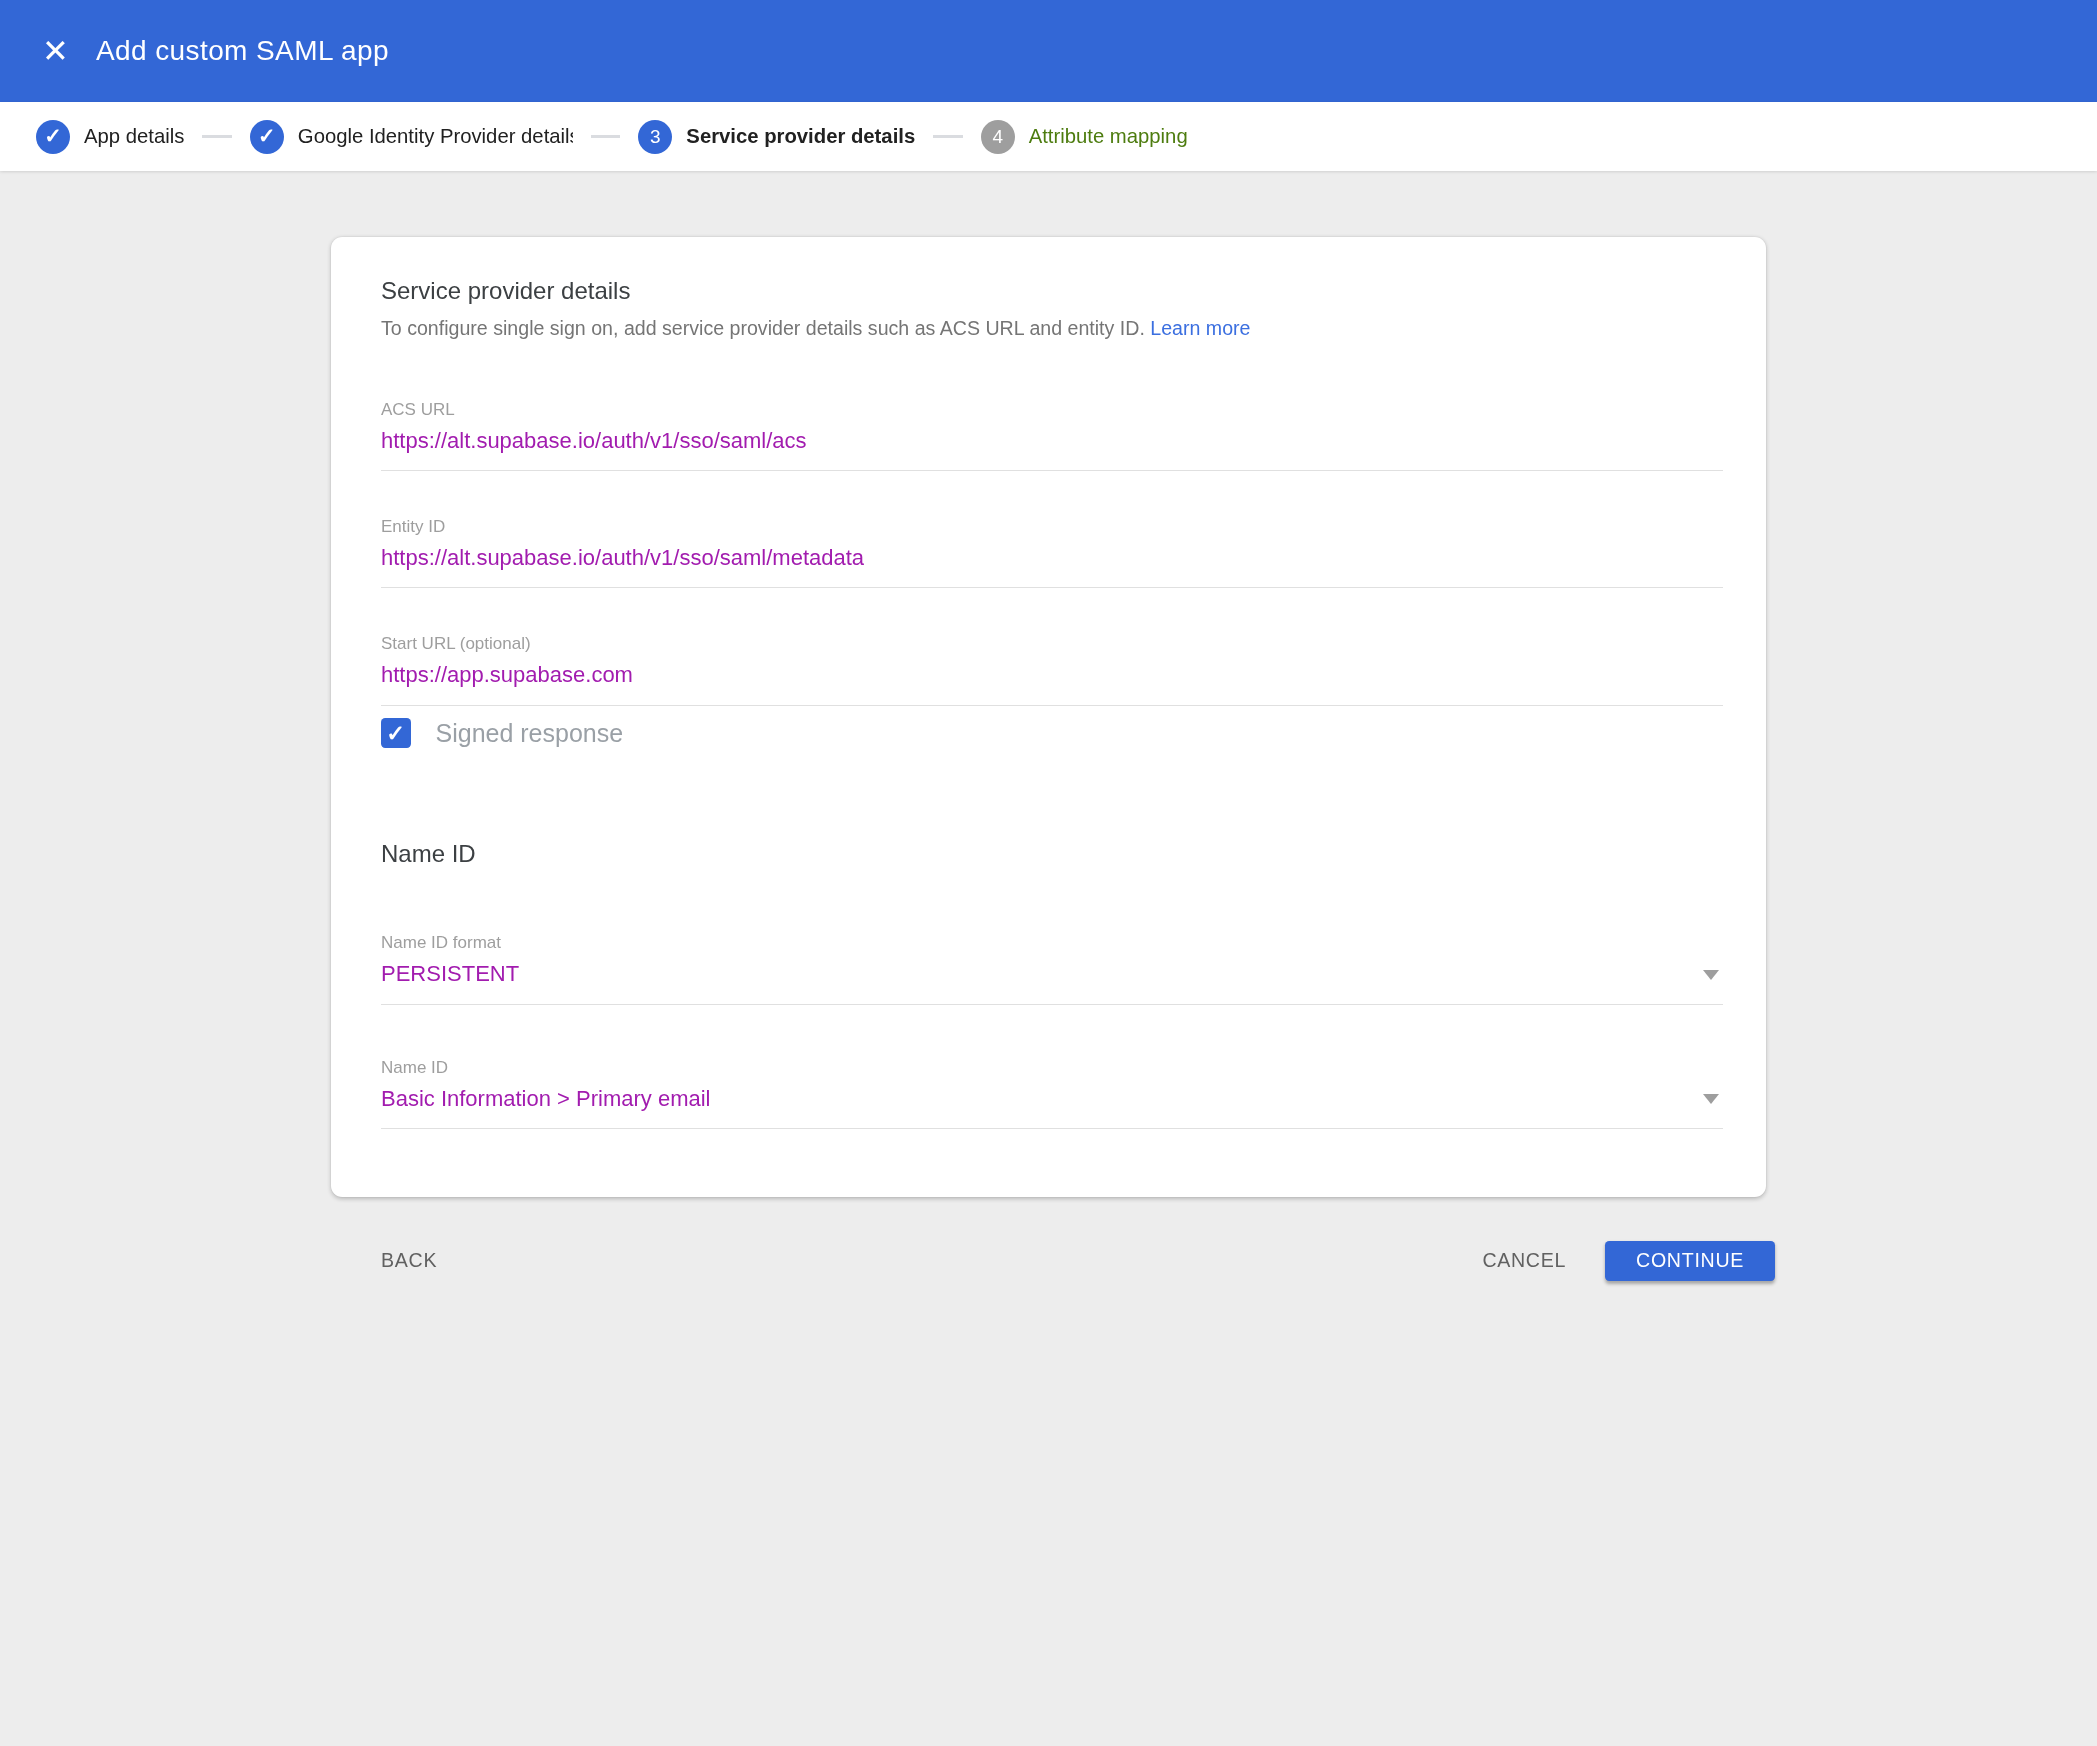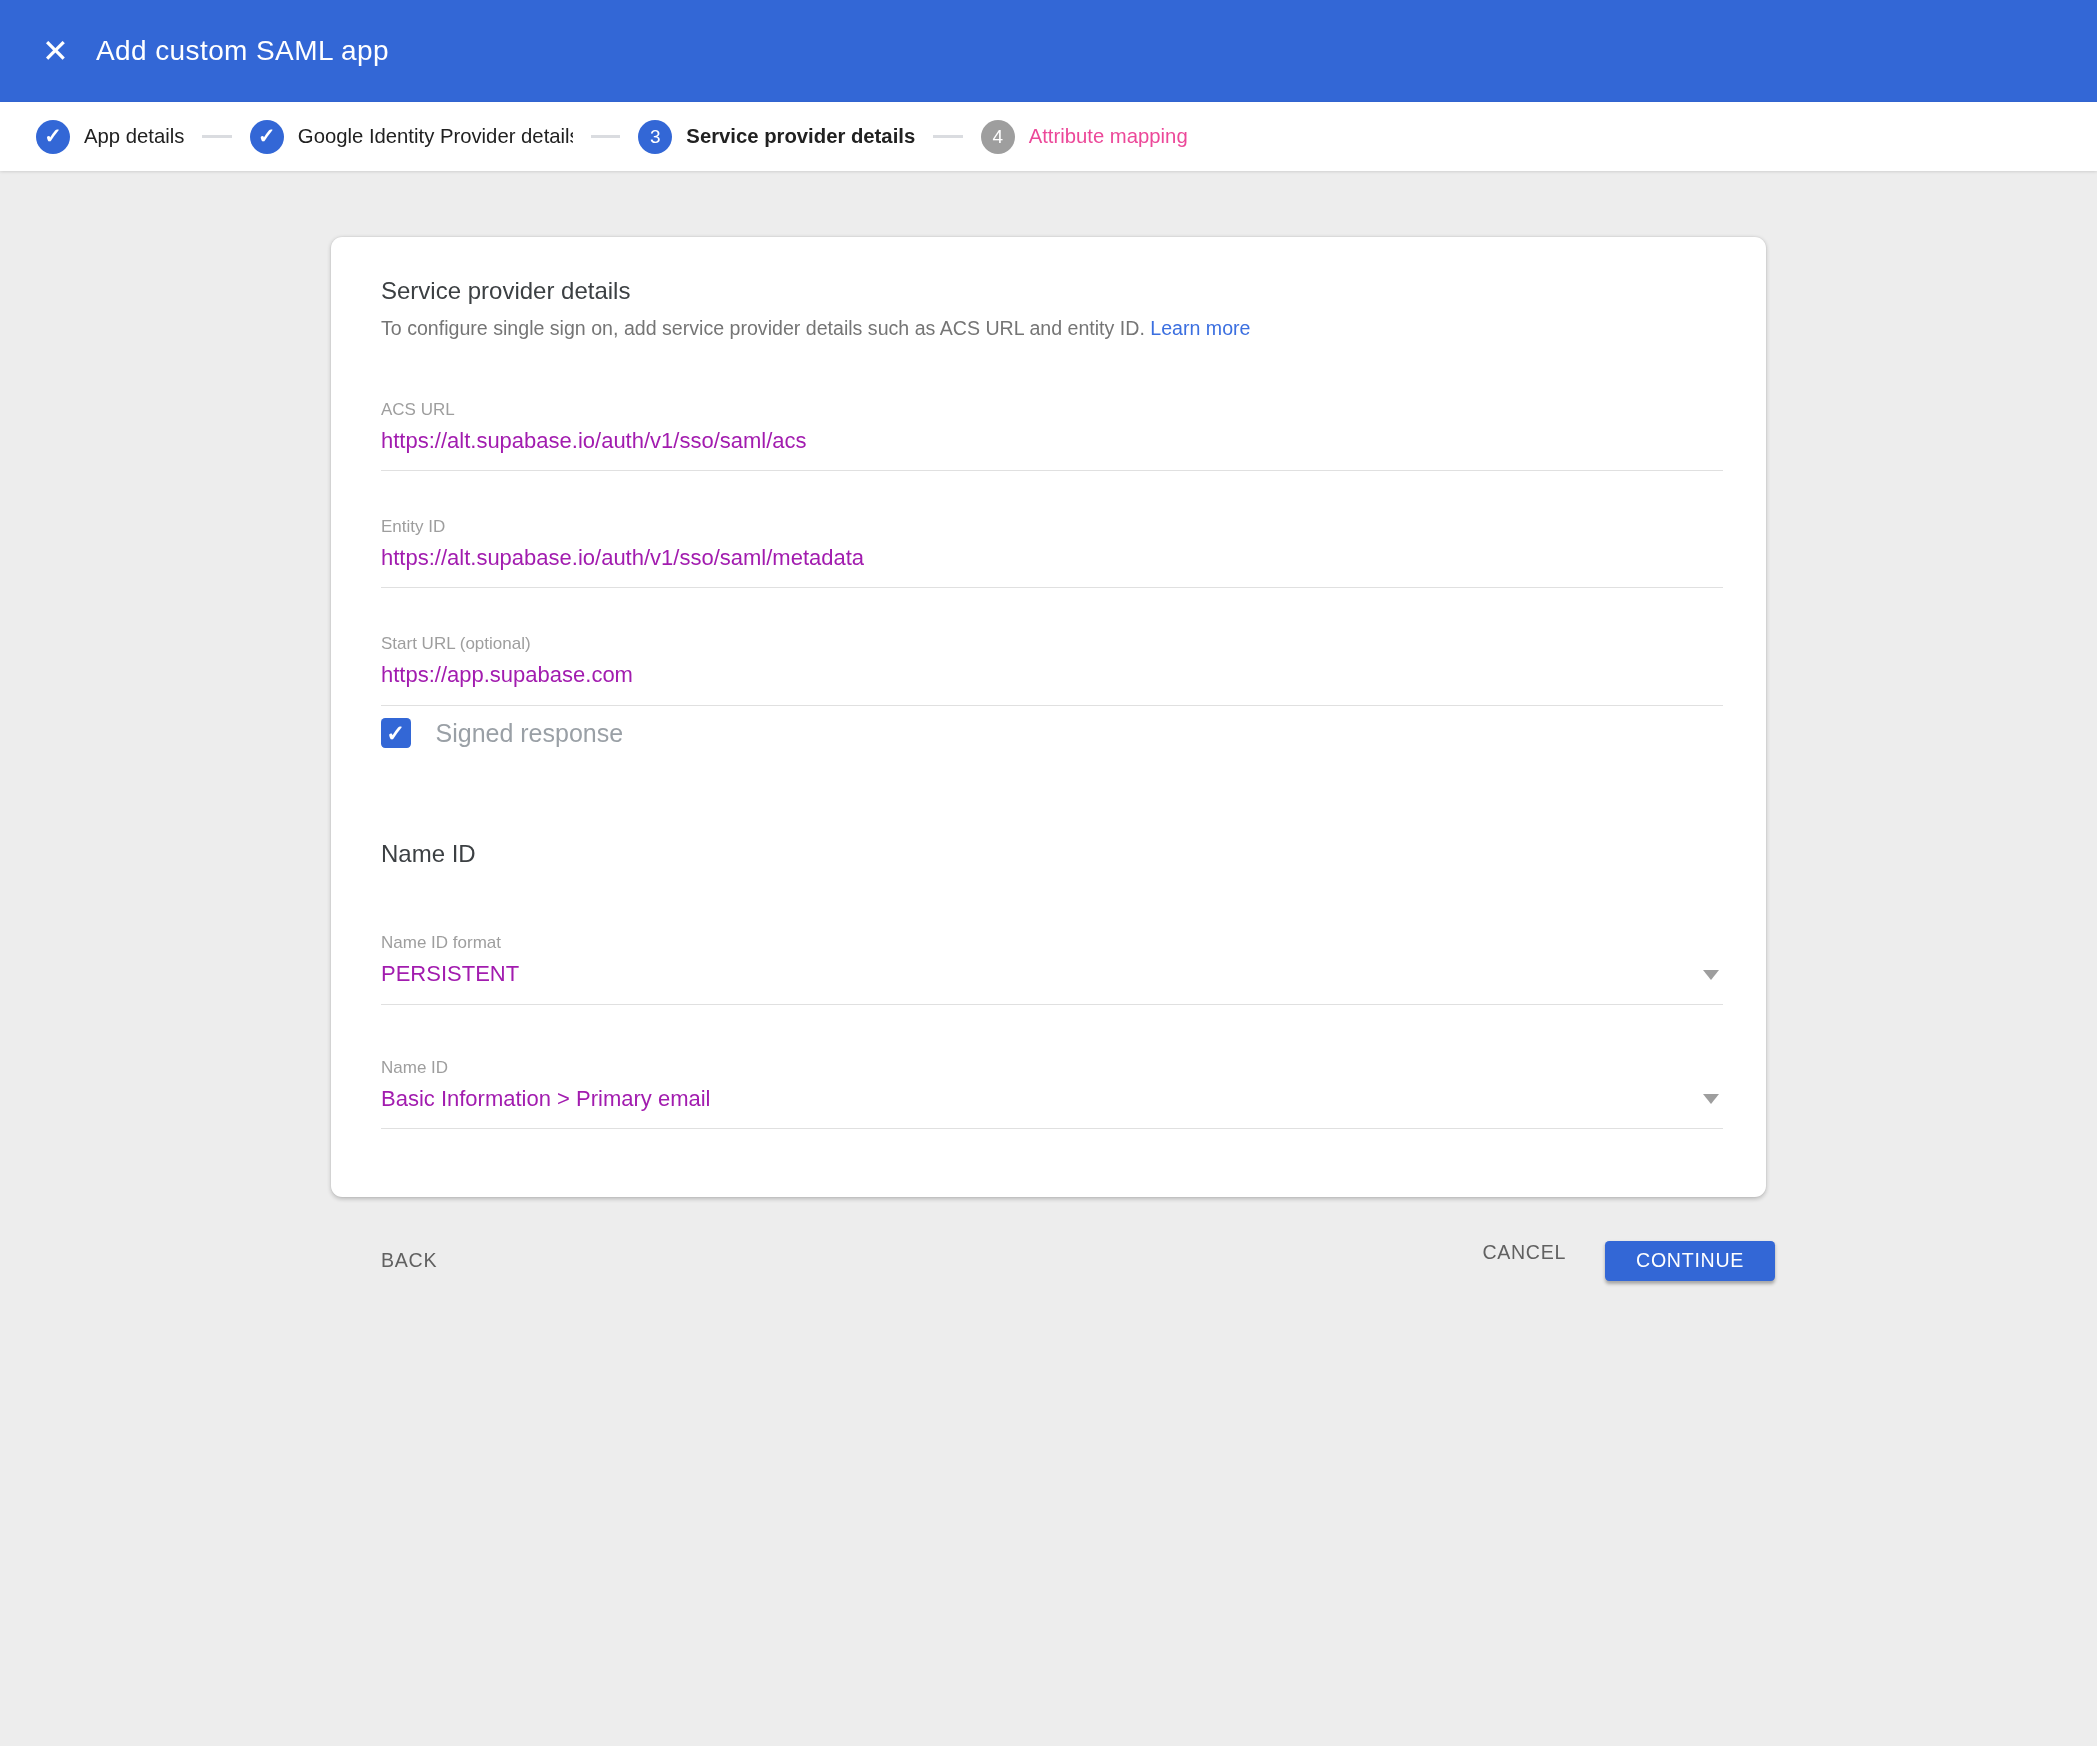--- a/index.html
+++ b/index.html
@@ -66,21 +66,21 @@
   .step-circle.upcoming { background: #9e9e9e; }
   .step-circle .chk { font-size: 21px; font-weight: 700; margin-top: -1.4px; }
   .step-label {
     font-size: 20.3px;
     color: #212121;
     margin-left: 14px;
     white-space: nowrap;
   }
   .step-label.clip { max-width: 275px; overflow: hidden; }
   .step-label.bold { font-weight: 700; color: #212121; }
-  .step-label.gray { color: #ec4899; text-align: right; }
+  .step-label.gray { color: #4d7c0f; text-align: right; }
   .step-connector {
     width: 29.5px;
     height: 2.8px;
     background: #dadce0;
     margin: 0 18px;
     flex: none;
   }
 
   
   .card {
@@ -177,21 +177,21 @@
     align-items: center;
   }
   .text-btn {
     font-size: 19.6px;
     color: #616161;
     letter-spacing: 0.7px;
     cursor: pointer;
     font-weight: 500;
   }
   .back-btn { margin-left: 41px; }
-  .right-group { margin-left: auto; display: flex; }
+  .right-group { margin-left: auto; display: flex; align-items: center; }
   .cancel-btn { margin-right: 39px; }
   .primary-btn {
     height: 40px;
     padding: 0 31px;
     background: #3367d6;
     color: #ffffff;
     font-size: 19.6px;
     font-weight: 500;
     letter-spacing: 0.7px;
     border: none;

